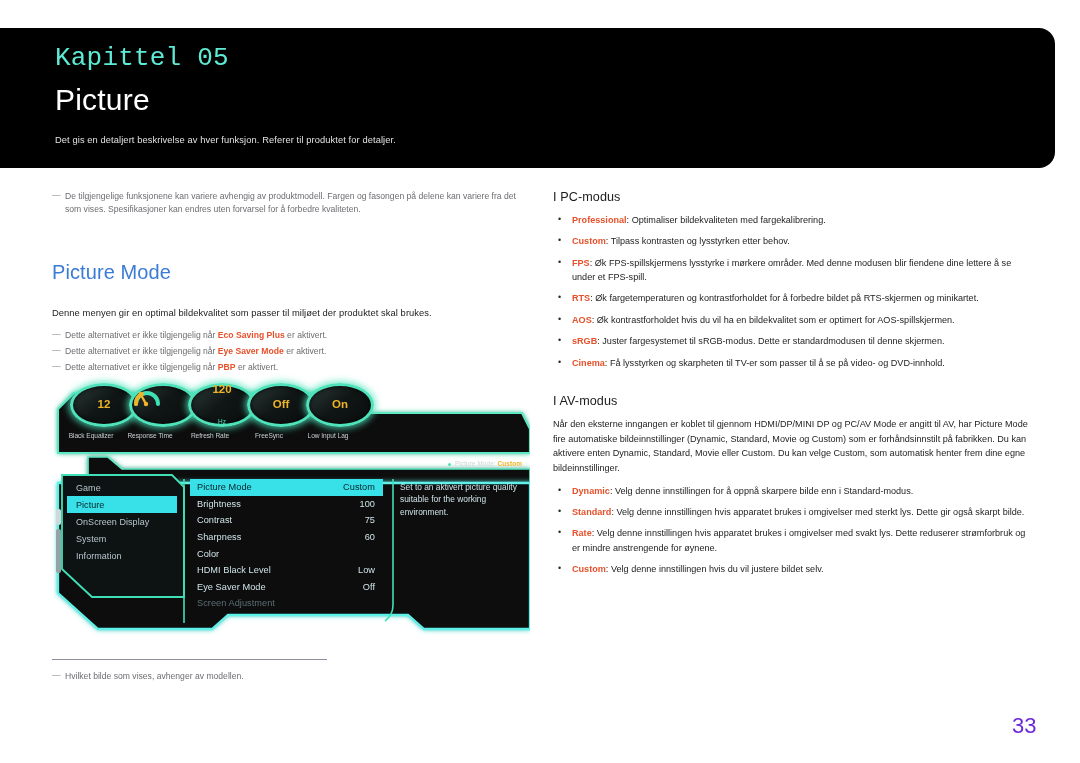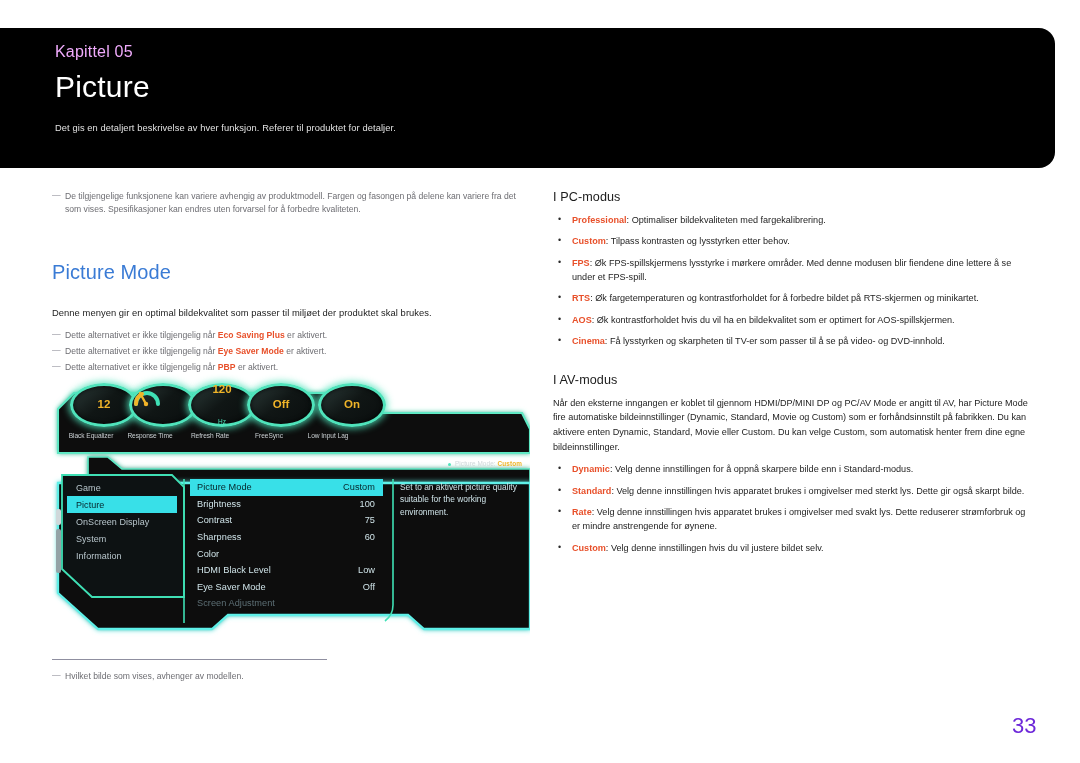--- a/index.html
+++ b/index.html
@@ -13,22 +13,23 @@
   .page { position:relative; width:1080px; height:763px; background:#fff; }
 
   
   .banner {
     position:absolute; left:0; top:28px; width:1055px; height:140px;
     background:#000000;
     border-top-right-radius:16px; border-bottom-right-radius:16px;
   }
   .banner-inner { position:absolute; left:55px; top:14px; right:20px; }
   .chapter {
-    font-size:16px; font-weight:400; color:#f0abfc; letter-spacing:.2px;
+    font-size:26px; font-weight:400; color:#5eead4; letter-spacing:.2px;
     line-height:1.25;
+    font-family:Liberation Mono, monospace;
   }
   .chapter-title {
     font-size:30px; font-weight:400; color:#ffffff; margin-top:6px;
     letter-spacing:.2px; line-height:1.25;
   }
   .banner-sub {
     margin-top:17px; font-size:9.3px; color:#e2e2e2; letter-spacing:.1px;
   }
 
   
@@ -224,21 +225,21 @@
         <span class="kv">120</span>
         <span class="ku">Hz</span>
       </div>
       <div class="klabel" style="left:115px; top:49px;">Refresh Rate</div>
 
       <div class="knob" style="left:195px; top:0px;">
         <span class="kv">Off</span>
       </div>
       <div class="klabel" style="left:174px; top:49px;">FreeSync</div>
 
-      <div class="knob" style="left:254px; top:0px;margin-left:12px;">
+      <div class="knob" style="left:254px; top:0px;">
         <span class="kv">On</span>
       </div>
       <div class="klabel" style="left:233px; top:49px;">Low Input Lag</div>
 
       <div class="osd-mini">
         <span class="dot"></span><span>Picture Mode:</span>
         <span class="val">Custom</span>
       </div>
 
       <div class="menu-left">
@@ -291,20 +292,21 @@
   <div class="col-right">
 
     <h3 class="sub">I PC-modus</h3>
 
     <ul class="bullets">
       <li><span class="red">Professional</span><span>: Optimaliser bildekvaliteten med fargekalibrering.</span></li>
       <li><span class="red">Custom</span><span>: Tilpass kontrasten og lysstyrken etter behov.</span></li>
       <li><span class="red">FPS</span><span>: Øk FPS-spillskjermens lysstyrke i mørkere områder. Med denne modusen blir fiendene dine lettere å se under et FPS-spill.</span></li>
       <li><span class="red">RTS</span><span>: Øk fargetemperaturen og kontrastforholdet for å forbedre bildet på RTS-skjermen og minikartet.</span></li>
       <li><span class="red">AOS</span><span>: Øk kontrastforholdet hvis du vil ha en bildekvalitet som er optimert for AOS-spillskjermen.</span></li>
+      <li><span class="red">sRGB</span><span>: Juster fargesystemet til sRGB-modus. Dette er standardmodusen til denne skjermen.</span></li>
       <li><span class="red">Cinema</span><span>: Få lysstyrken og skarpheten til TV-er som passer til å se på video- og DVD-innhold.</span></li>
     </ul>
 
     <h3 class="sub second">I AV-modus</h3>
 
     <div class="para">Når den eksterne inngangen er koblet til gjennom HDMI/DP/MINI DP og PC/AV Mode er angitt til AV, har Picture Mode fire automatiske bildeinnstillinger (Dynamic, Standard, Movie og Custom) som er forhåndsinnstilt på fabrikken. Du kan aktivere enten Dynamic, Standard, Movie eller Custom. Du kan velge Custom, som automatisk henter frem dine egne bildeinnstillinger.</div>
 
     <ul class="bullets">
       <li><span class="red">Dynamic</span><span>: Velg denne innstillingen for å oppnå skarpere bilde enn i Standard-modus.</span></li>
       <li><span class="red">Standard</span><span>: Velg denne innstillingen hvis apparatet brukes i omgivelser med sterkt lys. Dette gir også skarpt bilde.</span></li>

